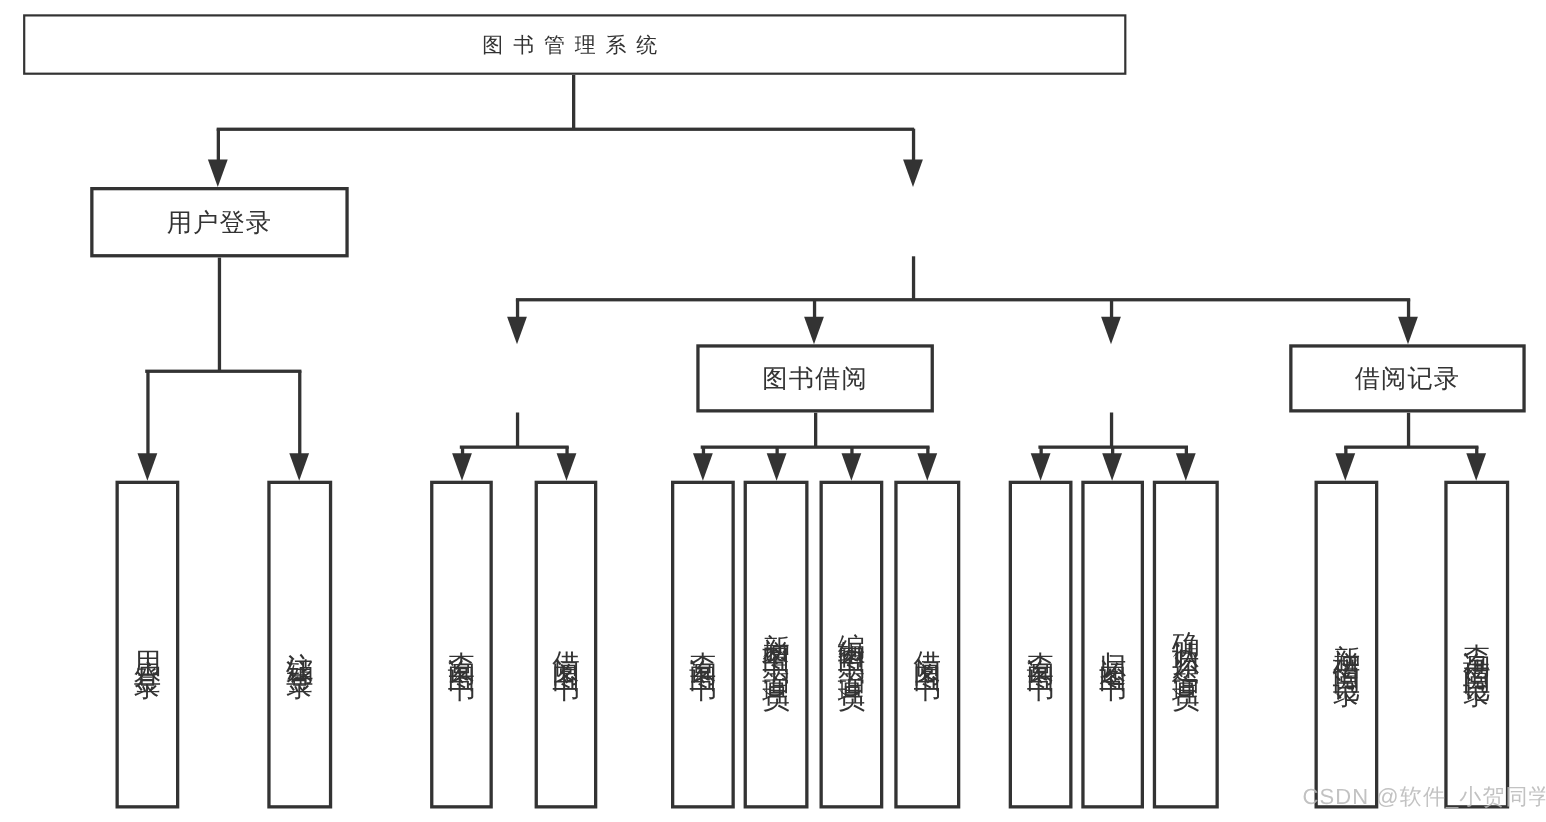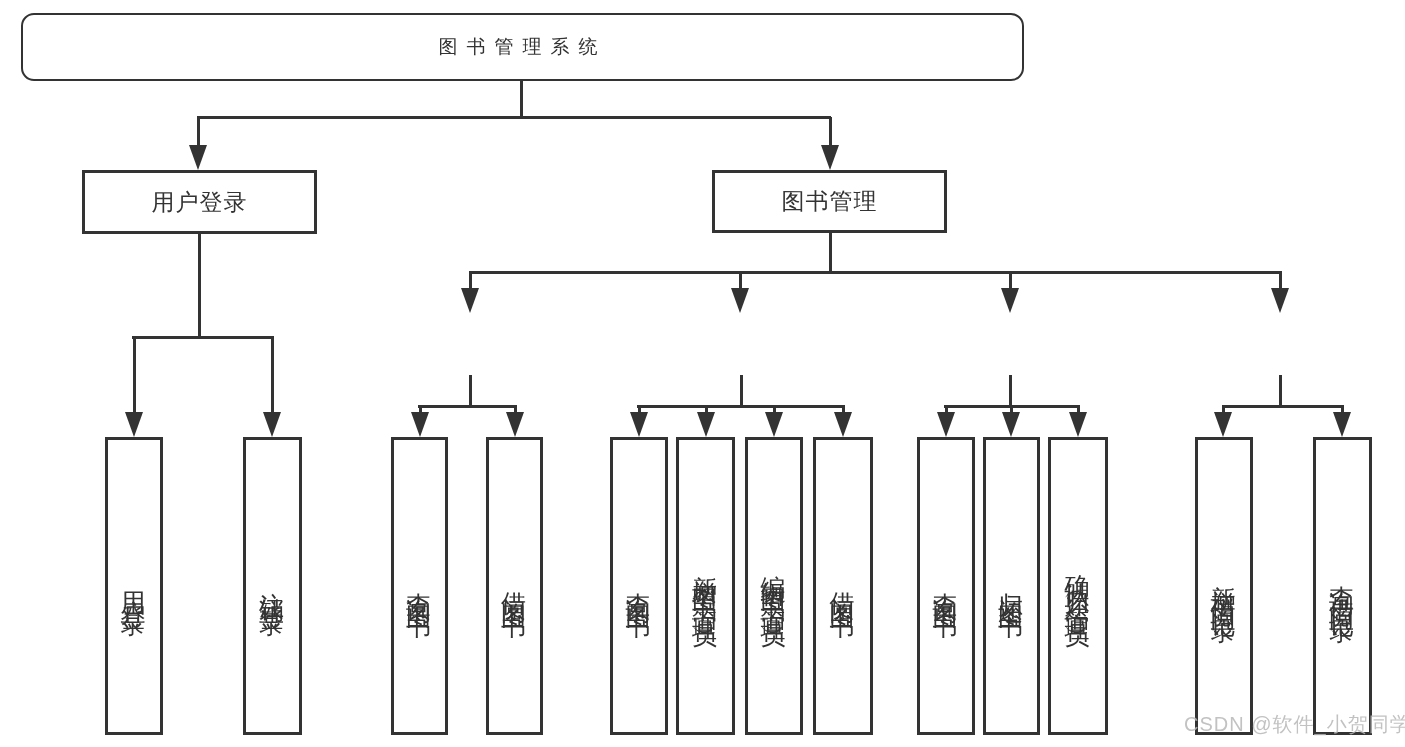--- a/index.html
+++ b/index.html
@@ -124,25 +124,26 @@
       <div class="vline" style="left: 1010px; top: 406px; width: 3px; height: 8px;"></div>
       <div class="arrowhead" style="left: 1002px; top: 412px;"></div>
       <div class="vline" style="left: 1077px; top: 406px; width: 3px; height: 8px;"></div>
       <div class="arrowhead" style="left: 1069px; top: 412px;"></div>
       <div class="vline" style="left: 1222px; top: 406px; width: 3px; height: 8px;"></div>
       <div class="arrowhead" style="left: 1214px; top: 412px;"></div>
       <div class="vline" style="left: 1341px; top: 406px; width: 3px; height: 8px;"></div>
       <div class="arrowhead" style="left: 1333px; top: 412px;"></div>
     </div>
 
-  <div class="node root" style="left:21px; top:13px; width:1003px; height:68px;border-radius:13px;">图书管理系统</div>
+  <div class="node root" style="left:21px; top:13px; width:1003px; height:55px;">图书管理系统</div>
 
   <div class="node" style="left:82px; top:170px; width:235px; height:64px;">用户登录</div>
-  <div class="node" style="left:712px; top:170px; width:235px; height:63px;">图书管理</div>
 
+  <div class="node" style="left:633px; top:313px; width:216px; height:62px;">图书借阅</div>
+  <div class="node" style="left:1172px; top:313px; width:215px; height:62px;">借阅记录</div>
 
   <div class="node leaf" style="left:105px; top:437px; width:58px; height:298px;">用户登录</div>
   <div class="node leaf" style="left:243px; top:437px; width:59px; height:298px;">注销登录</div>
 
   <div class="node leaf" style="left:391px; top:437px; width:57px; height:298px;">查询图书</div>
   <div class="node leaf" style="left:486px; top:437px; width:57px; height:298px;">借阅图书</div>
 
   <div class="node leaf" style="left:610px; top:437px; width:58px; height:298px;">查询图书</div>
   <div class="node leaf" style="left:676px; top:437px; width:59px; height:298px;">新增图书（管理员）</div>
   <div class="node leaf" style="left:745px; top:437px; width:58px; height:298px;">编辑图书（管理员）</div>

